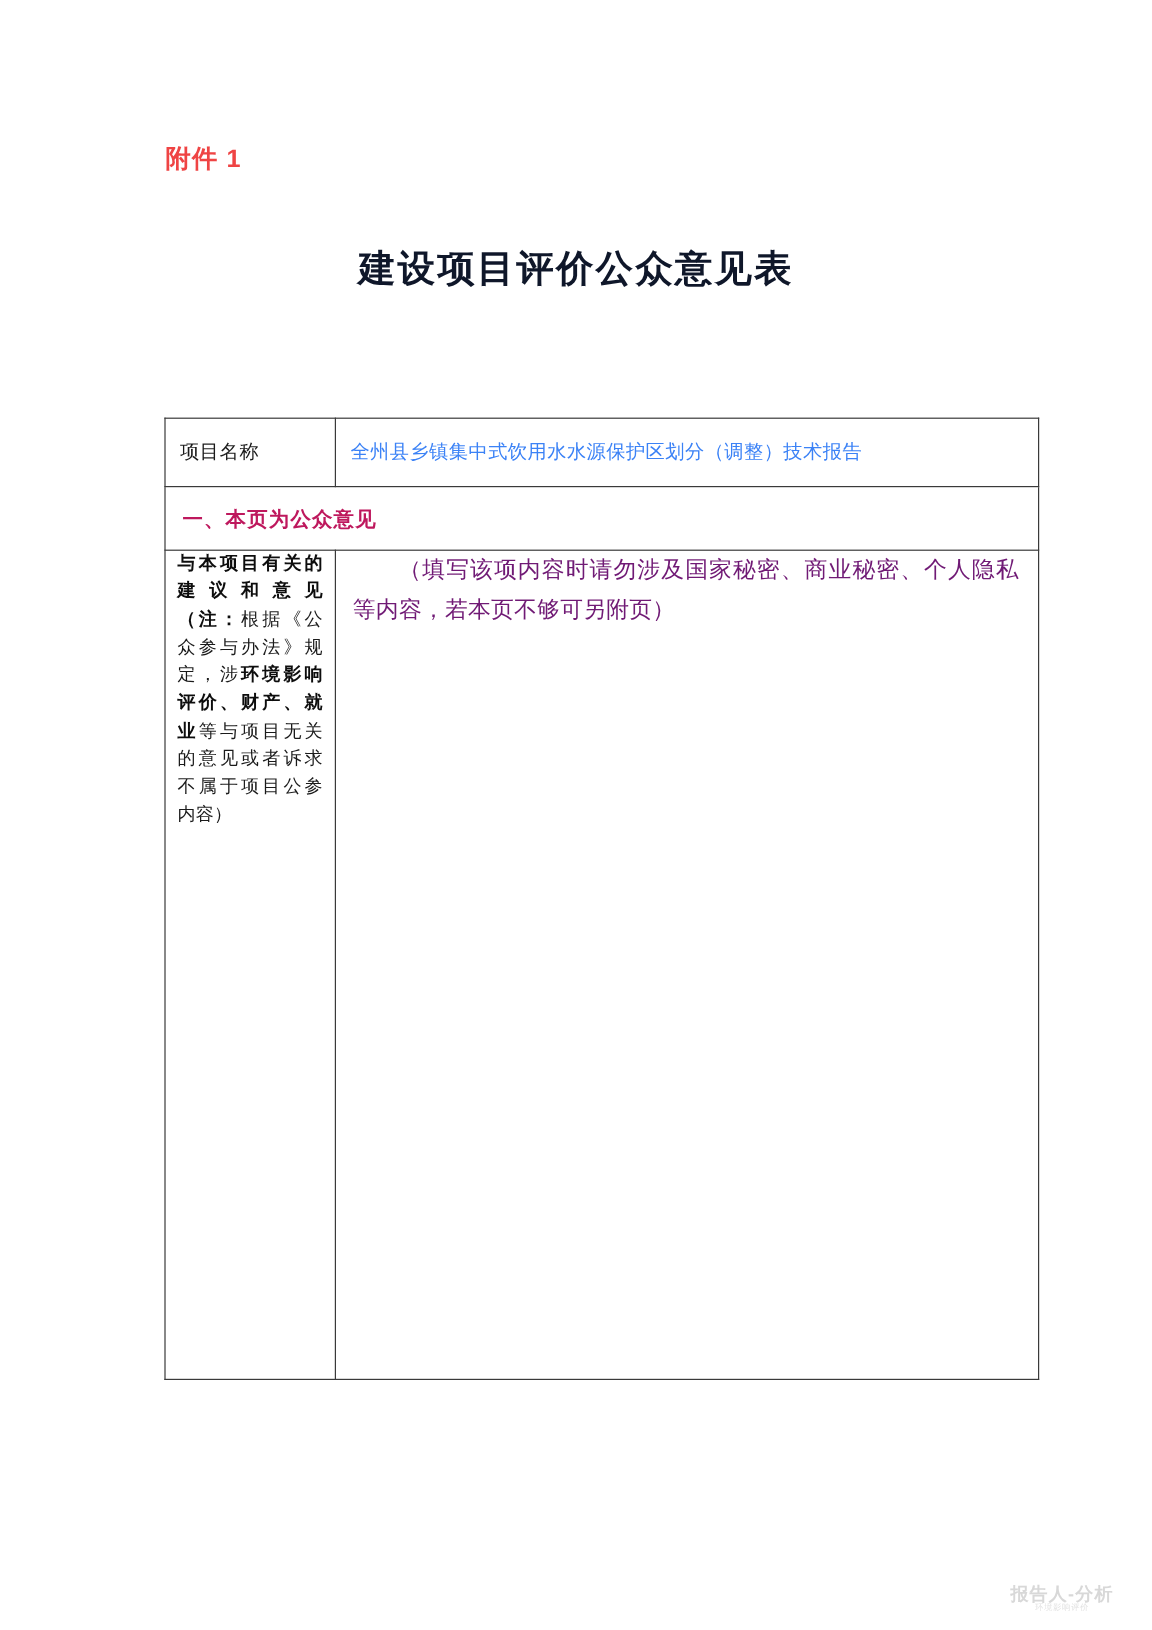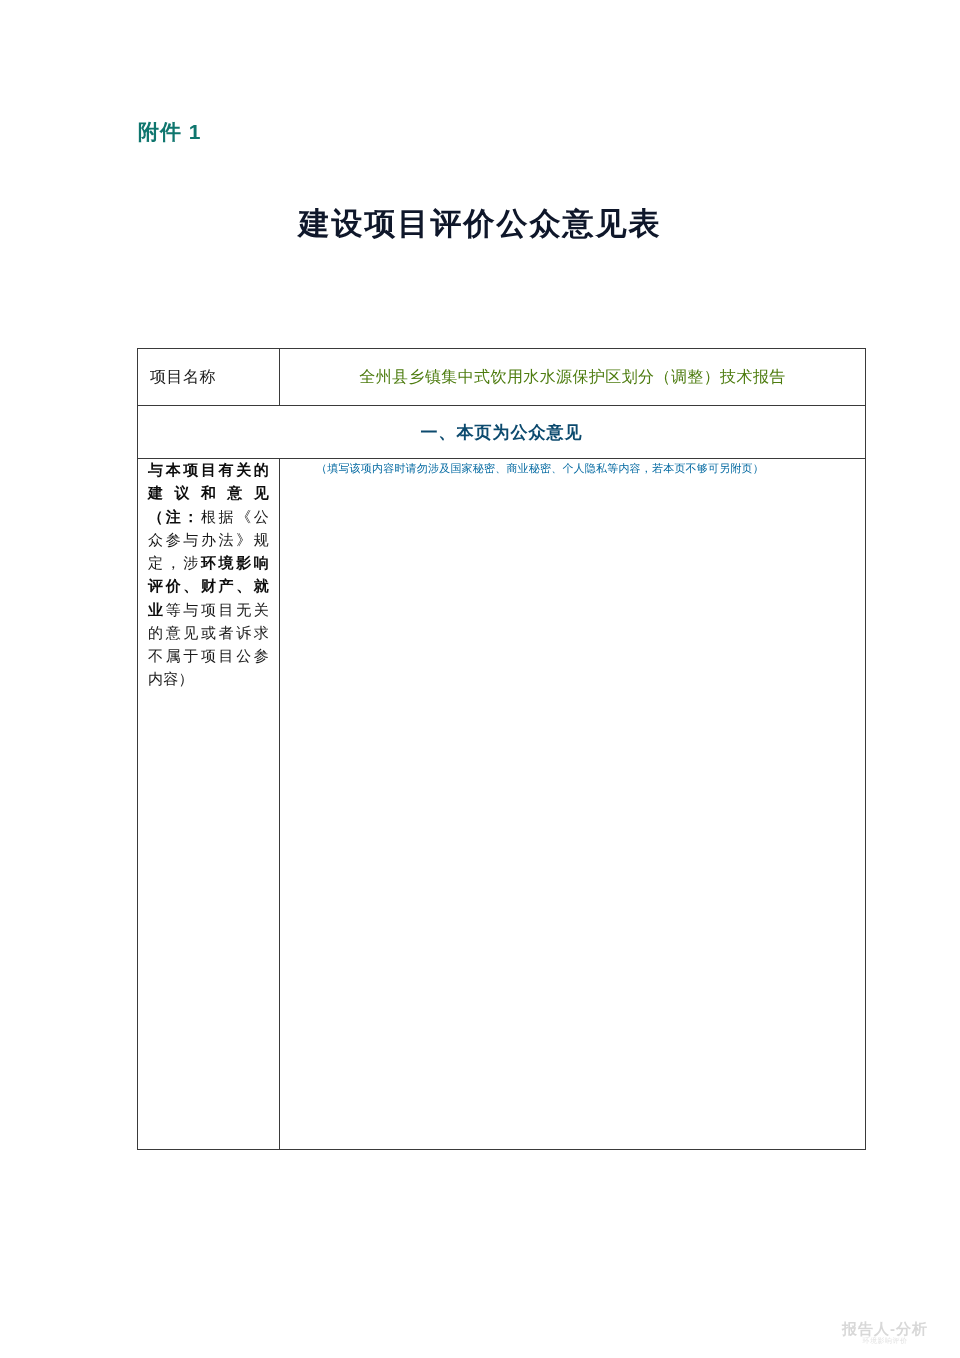--- a/index.html
+++ b/index.html
@@ -26,21 +26,21 @@
 
   
   .attachment-label {
     position: absolute;
     left: 138px;
     top: 118px;
     font-family: "Liberation Sans", "DejaVu Sans", sans-serif;
     font-size: 21px;
     font-weight: 600;
     letter-spacing: 1px;
-    color: #0f766e;
+    color: #ef4444;
     white-space: nowrap;
   }
 
   
   .doc-title {
     position: absolute;
     left: 0;
     top: 203px;
     width: 960px;
     text-align: center;
@@ -105,34 +105,33 @@
   .label-simple {
     font-size: 16px;
     color: #1a1a1a;
     letter-spacing: 0.5px;
   }
   .row-project td { height: 56px; vertical-align: middle; }
   .row-project .cell-pad { padding: 0 12px; }
 
   .project-value {
     font-size: 16px;
-    color: #4d7c0f;
-    text-align: center;
+    color: #3b82f6;
+    text-align: left;
     letter-spacing: 0.4px;
   }
 
   .row-section td { height: 52px; vertical-align: middle; }
   .section-heading {
     font-family: "Liberation Sans", "DejaVu Sans", sans-serif;
     font-size: 17px;
     font-weight: 700;
-    color: #0c4a6e;
+    color: #be185d;
     letter-spacing: 1px;
     padding: 0 14px;
-    text-align: center;
   }
 
   
   .row-opinion td { height: 690px; }
 
   .opinion-label-cell {
     position: relative;
     vertical-align: middle;
   }
   .opinion-label {
@@ -144,23 +143,23 @@
     text-justify: inter-ideograph;
     letter-spacing: 0.2px;
   }
   .opinion-label b { font-weight: 700; color: #0d0d0d; }
 
   .opinion-body-cell {
     position: relative;
     vertical-align: bottom;
   }
   .opinion-note {
-    font-size: 11px;
+    font-size: 19px;
     line-height: 1.75;
-    color: #0369a1;
+    color: #701a75;
     padding: 0 16px 22px 14px;
     text-indent: 2em;
     text-align: justify;
     text-justify: inter-ideograph;
     letter-spacing: 0.2px;
   }
 
   .row-section2 td { height: 54px; vertical-align: middle; }
 
   

